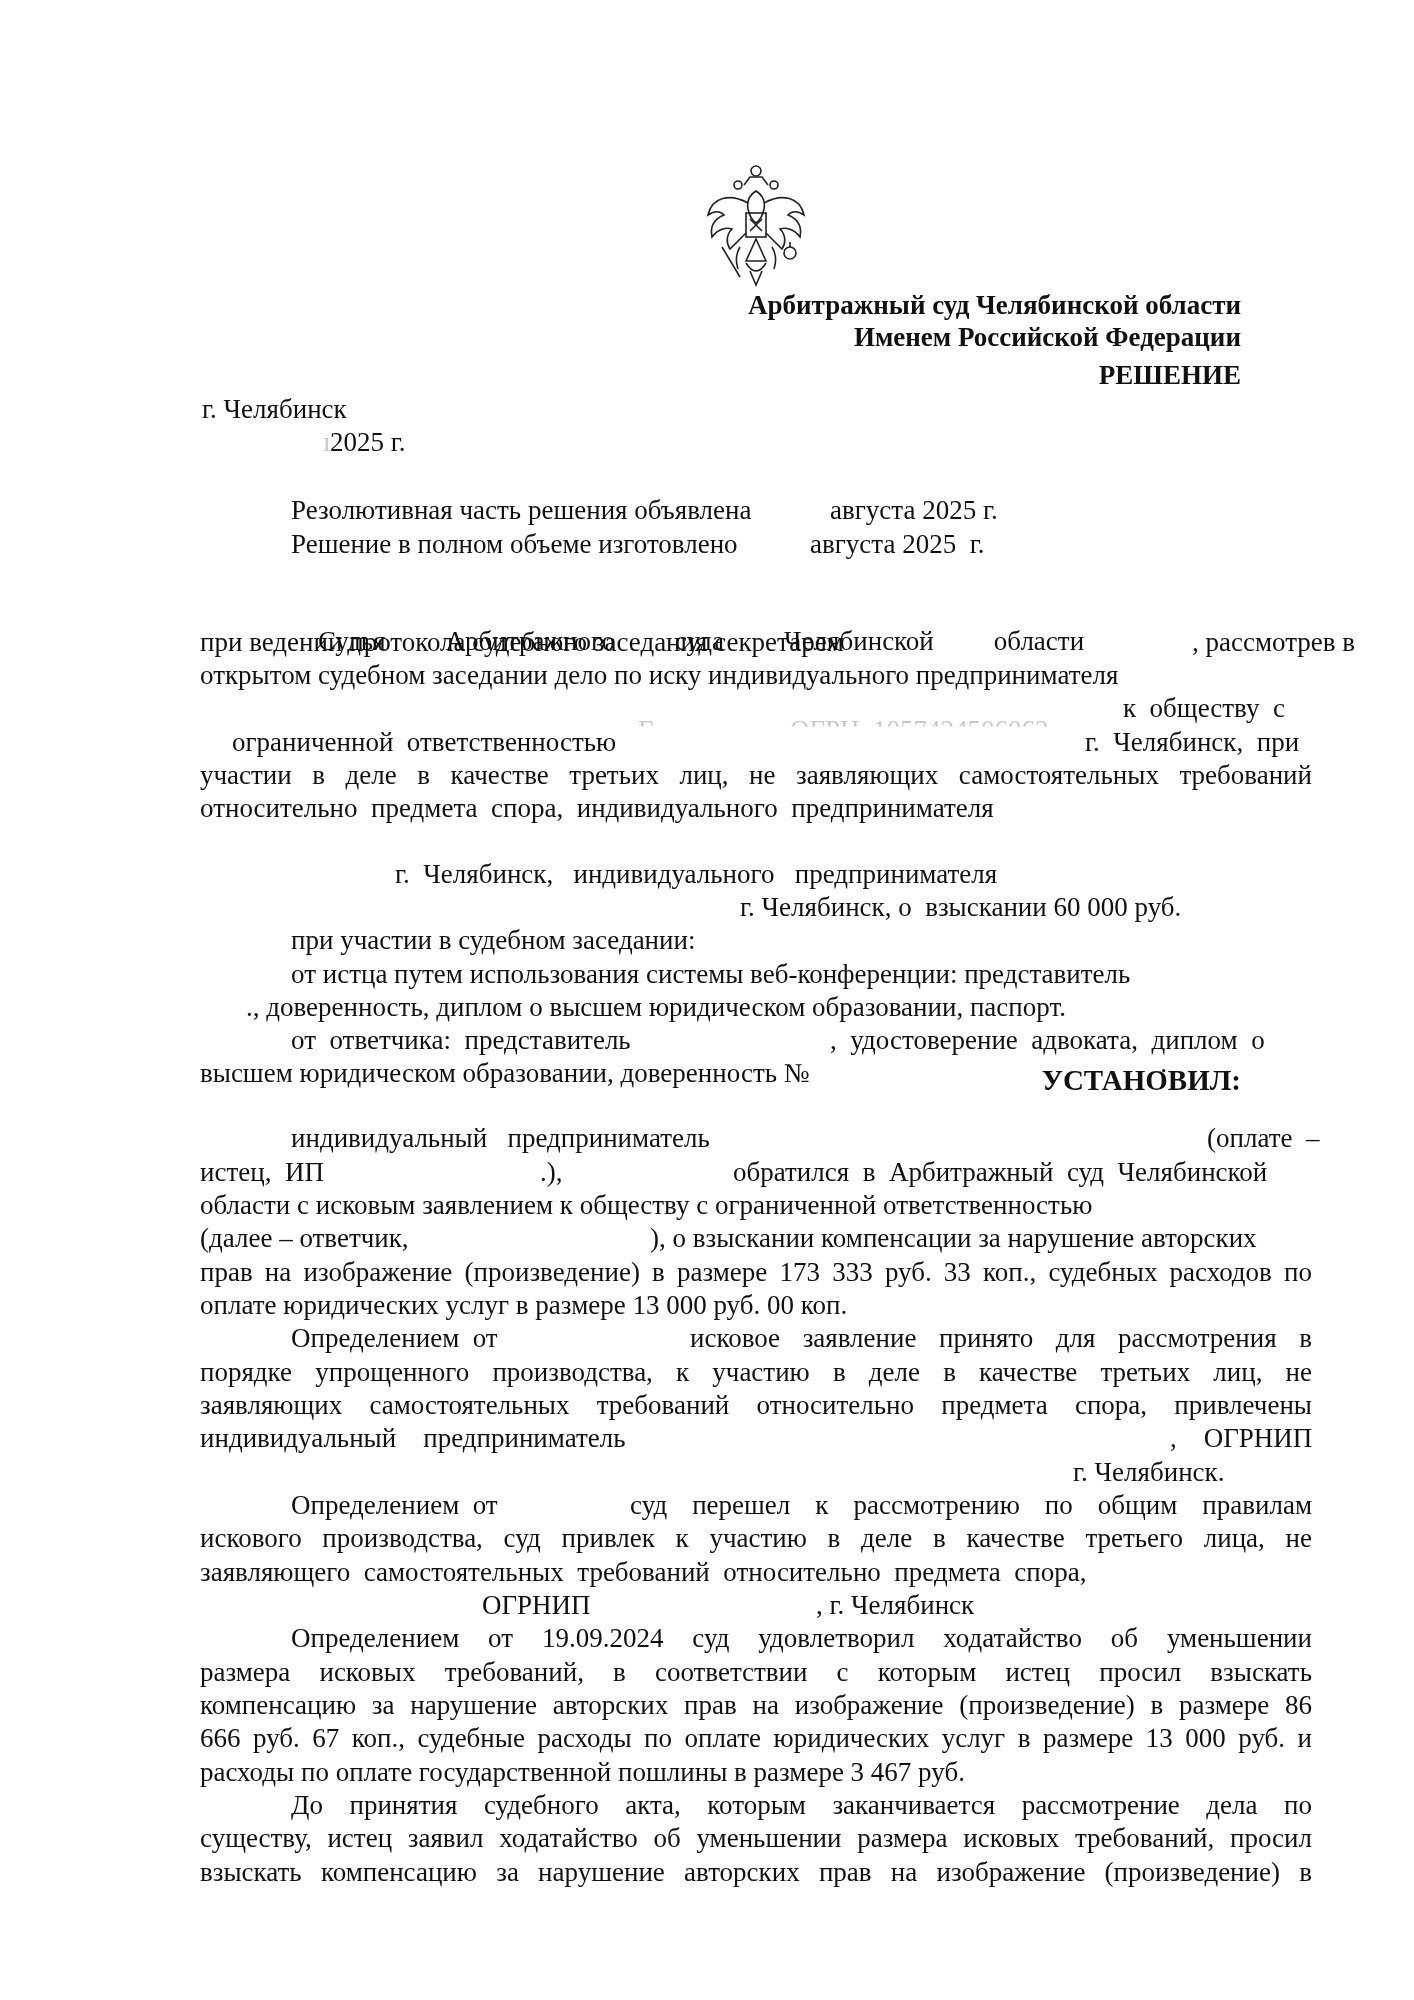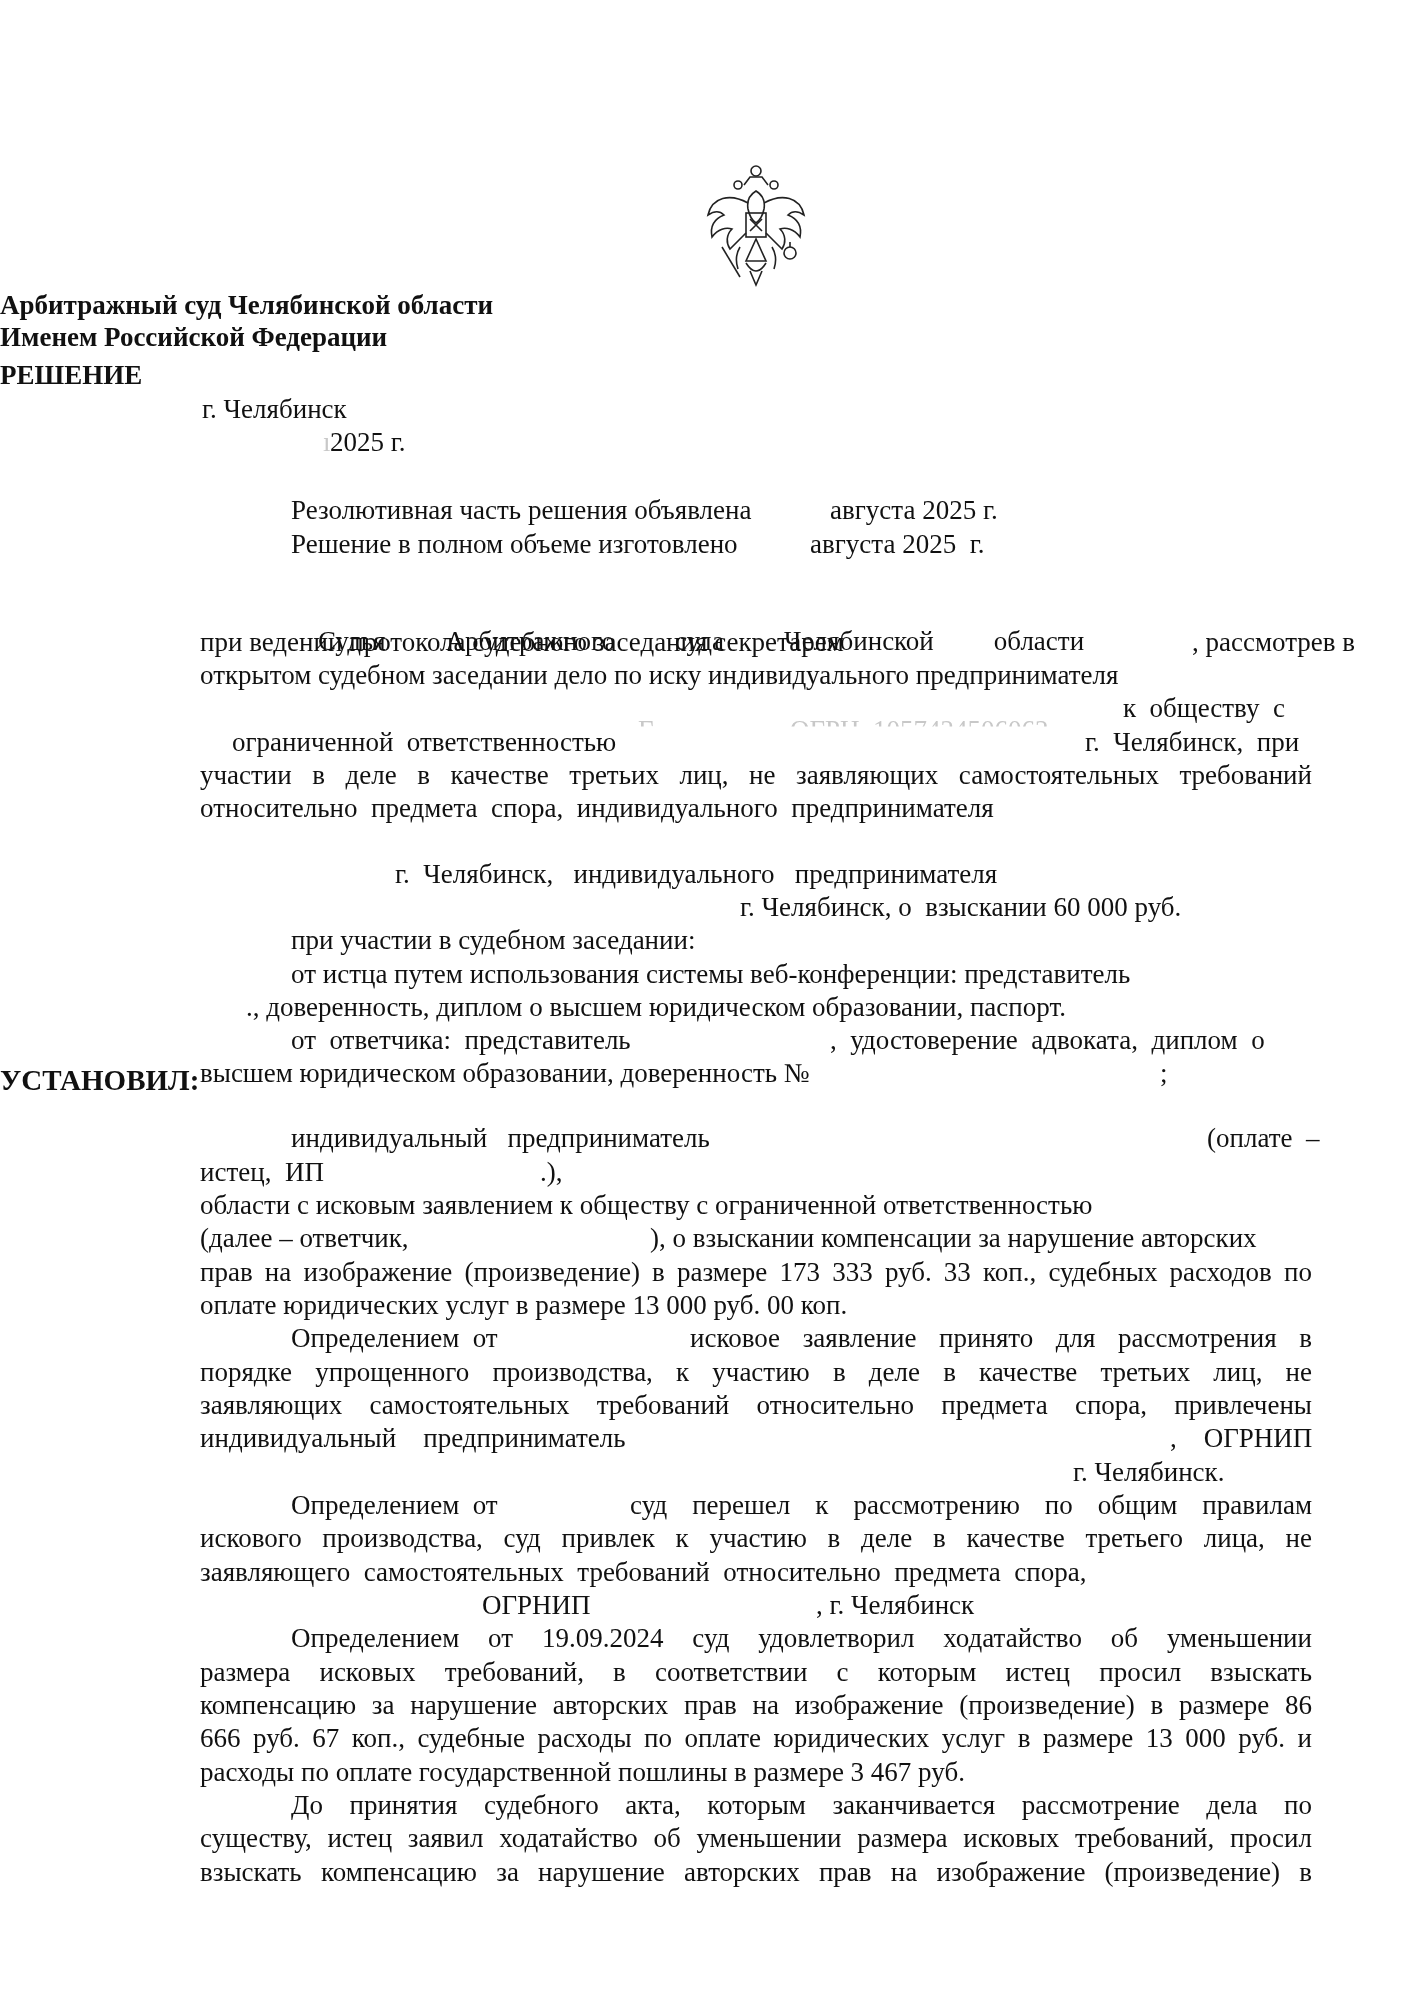--- a/index.html
+++ b/index.html
@@ -6,21 +6,21 @@
   body { width: 1414px; height: 2000px; position: relative; overflow: hidden; }
   .page {
     position: absolute; left: 0; top: 0; width: 1414px; height: 2000px; background: #fff;
     font-family: "Liberation Serif", "DejaVu Serif", serif; color: #111;
   }
   .ln {
     position: absolute; font-size: 27px; line-height: 33px; white-space: pre;
     transform-origin: left top;
   }
   .jl { left: 200px; width: 1112px; text-align: justify; text-align-last: justify; white-space: normal; }
-  .ctr { left: 0; width: 1241px; text-align: left; }
+  .ctr { left: 0; width: 1241px; text-align: right; }
   .bold { font-weight: bold; }
   .faint { color: #c8c8c8; }
   .emblem {
     position: absolute; left: 700px; top: 163px; width: 112px; height: 124px;
   }
 </style>
 </head>
 <body>
 
 <div class="page">
@@ -81,20 +81,21 @@
   <div class="ln" style="left:830px; top:1024px;">,  удостоверение  адвоката,  диплом  о</div>
   <div class="ln" style="left:200px; top:1057px;">высшем юридическом образовании, доверенность №</div>
   <div class="ln" style="left:1160px; top:1057px;">;</div>
 
   <div class="ln ctr bold" style="top:1064px; font-size:29px;">УСТАНОВИЛ:</div>
 
   <div class="ln" style="left:291px; top:1122px;">индивидуальный   предприниматель</div>
   <div class="ln" style="left:1207px; top:1122px;">(оплате  –</div>
   <div class="ln" style="left:200px; top:1156px;">истец,  ИП</div>
   <div class="ln" style="left:540px; top:1156px;">.),</div>
+  <div class="ln" style="left:733px; top:1156px;">обратился  в  Арбитражный  суд  Челябинской</div>
   <div class="ln" style="left:200px; top:1189px;">области с исковым заявлением к обществу с ограниченной ответственностью</div>
   <div class="ln" style="left:200px; top:1222px;">(далее – ответчик,</div>
   <div class="ln" style="left:650px; top:1222px;">), о взыскании компенсации за нарушение авторских</div>
   <div class="ln jl" style="top:1256px;">прав на изображение (произведение) в размере 173 333 руб. 33 коп., судебных расходов по</div>
   <div class="ln" style="left:200px; top:1289px;">оплате юридических услуг в размере 13 000 руб. 00 коп.</div>
 
   <div class="ln" style="left:291px; top:1322px;">Определением  от</div>
   <div class="ln" style="left:690px; top:1322px; width:622px; text-align:justify; text-align-last:justify; white-space:normal;">исковое  заявление  принято  для  рассмотрения  в</div>
   <div class="ln jl" style="top:1356px;">порядке  упрощенного  производства,  к  участию  в  деле  в  качестве  третьих  лиц,  не</div>
   <div class="ln jl" style="top:1389px;">заявляющих  самостоятельных  требований  относительно  предмета  спора,  привлечены</div>

